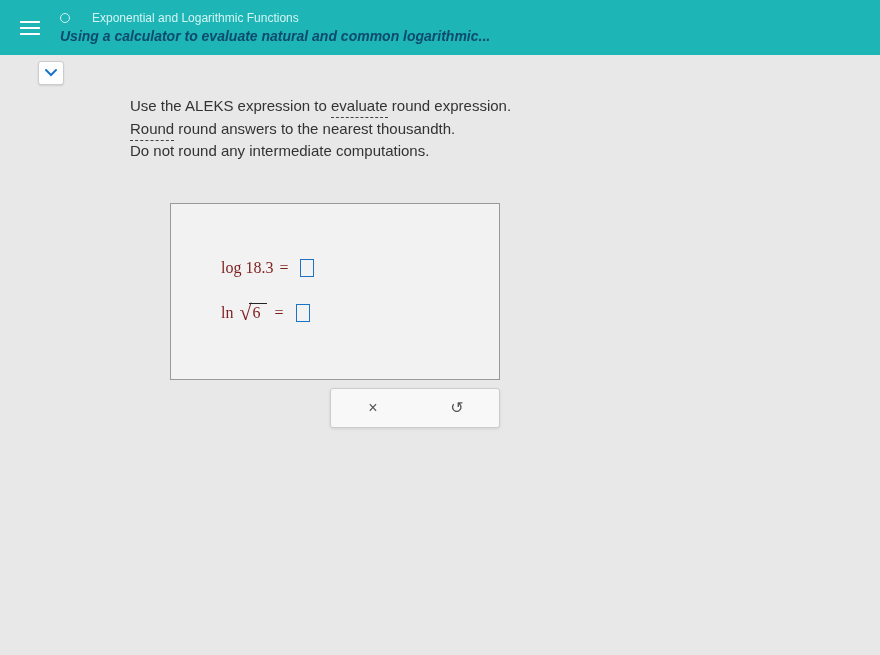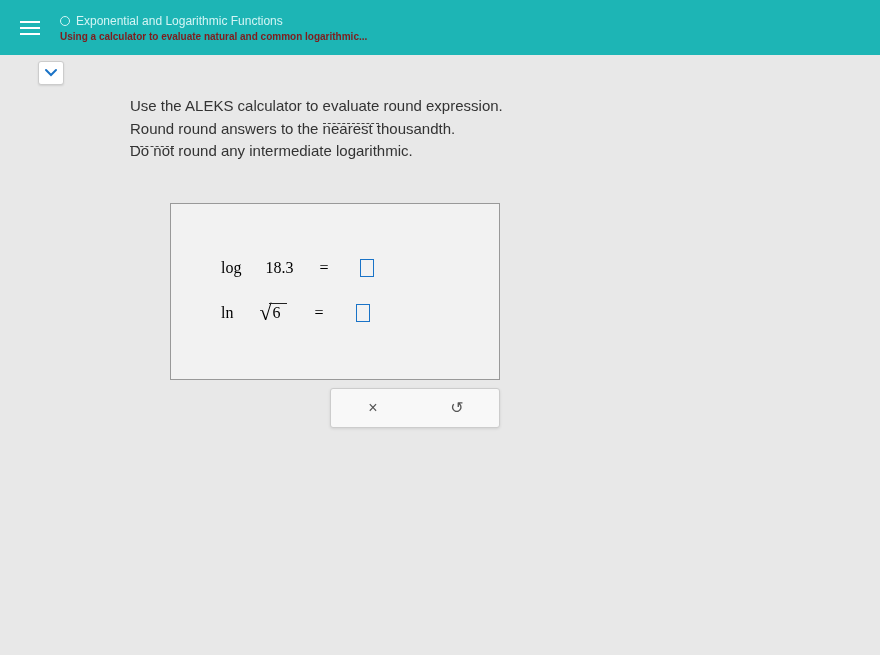--- a/index.html
+++ b/index.html
@@ -31,35 +31,36 @@
       display: block;
       width: 20px;
       height: 2px;
       background: #fff;
     }
     .header-text { flex: 1; }
     .breadcrumb {
       font-size: 12px;
       display: flex;
       align-items: center;
-      gap: 6px;
+      gap: 22px;
       margin-bottom: 3px;
       color: #d4f5f5;
     }
     .circle-icon {
       width: 10px;
       height: 10px;
       border: 1.5px solid #d4f5f5;
       border-radius: 50%;
       display: inline-block;
     }
     .title {
-      font-size: 10px;
+      font-size: 14px;
       font-weight: bold;
-      color: #7f1d1d;
+      color: #0c4a6e;
+      font-style: italic;
     }
     .content-wrap {
       position: relative;
       padding-left: 60px;
       padding-top: 0;
     }
     .chevron-badge {
       position: absolute;
       left: 38px;
       top: 6px;
@@ -76,37 +77,36 @@
     }
     .chevron-badge svg { display: block; }
     .instructions {
       padding: 40px 20px 20px 70px;
       font-size: 15px;
       color: #333;
       line-height: 1.5;
     }
     .underline-dotted {
       border-bottom: 1px dashed #444;
-      padding-bottom: 9px;
+      padding-bottom: 3px;
     }
     .problem-box {
       margin: 20px 0 0 110px;
       border: 1px solid #999;
       width: 330px;
       padding: 30px 30px 30px 50px;
       background: #f2f2f2;
     }
     .expr-row {
       display: flex;
       align-items: center;
       font-family: 'Times New Roman', serif;
       font-size: 16px;
-      color: #000000;
+      color: #7f1d1d;
       margin: 25px 0;
-      gap: 20px;
     }
     .expr-row .lbl { margin-right: 4px; }
     .answer-box {
       display: inline-block;
       width: 14px;
       height: 18px;
       border: 1.5px solid #1a73c7;
       margin-left: 6px;
       cursor: text;
     }
@@ -167,26 +167,26 @@
 
 <div class="content-wrap">
   <div class="chevron-badge">
     <svg width="14" height="10" viewBox="0 0 14 10">
       <path d="M2 2 L7 7 L12 2" stroke="#1a73c7" stroke-width="2" fill="none" stroke-linecap="round"></path>
     </svg>
   </div>
 
   <div class="instructions">
     <div>
-      <span>Use the ALEKS calculator to </span><span class="underline-dotted">evaluate</span><span> round expression.</span>
+      <span>Use the ALEKS expression to </span><span class="underline-dotted">evaluate</span><span> round expression.</span>
     </div>
     <div>
       <span class="underline-dotted">Round</span><span> round answers to the nearest thousandth.</span>
     </div>
-    <div>Do not round any intermediate logarithmic.</div>
+    <div>Do not round any intermediate computations.</div>
   </div>
 
   <div class="problem-box">
     <div class="expr-row">
       <span class="lbl">log</span>
       <span>18.3</span>
       <span style="margin:0 6px">=</span>
       <span class="answer-box"></span>
     </div>
     <div class="expr-row">

